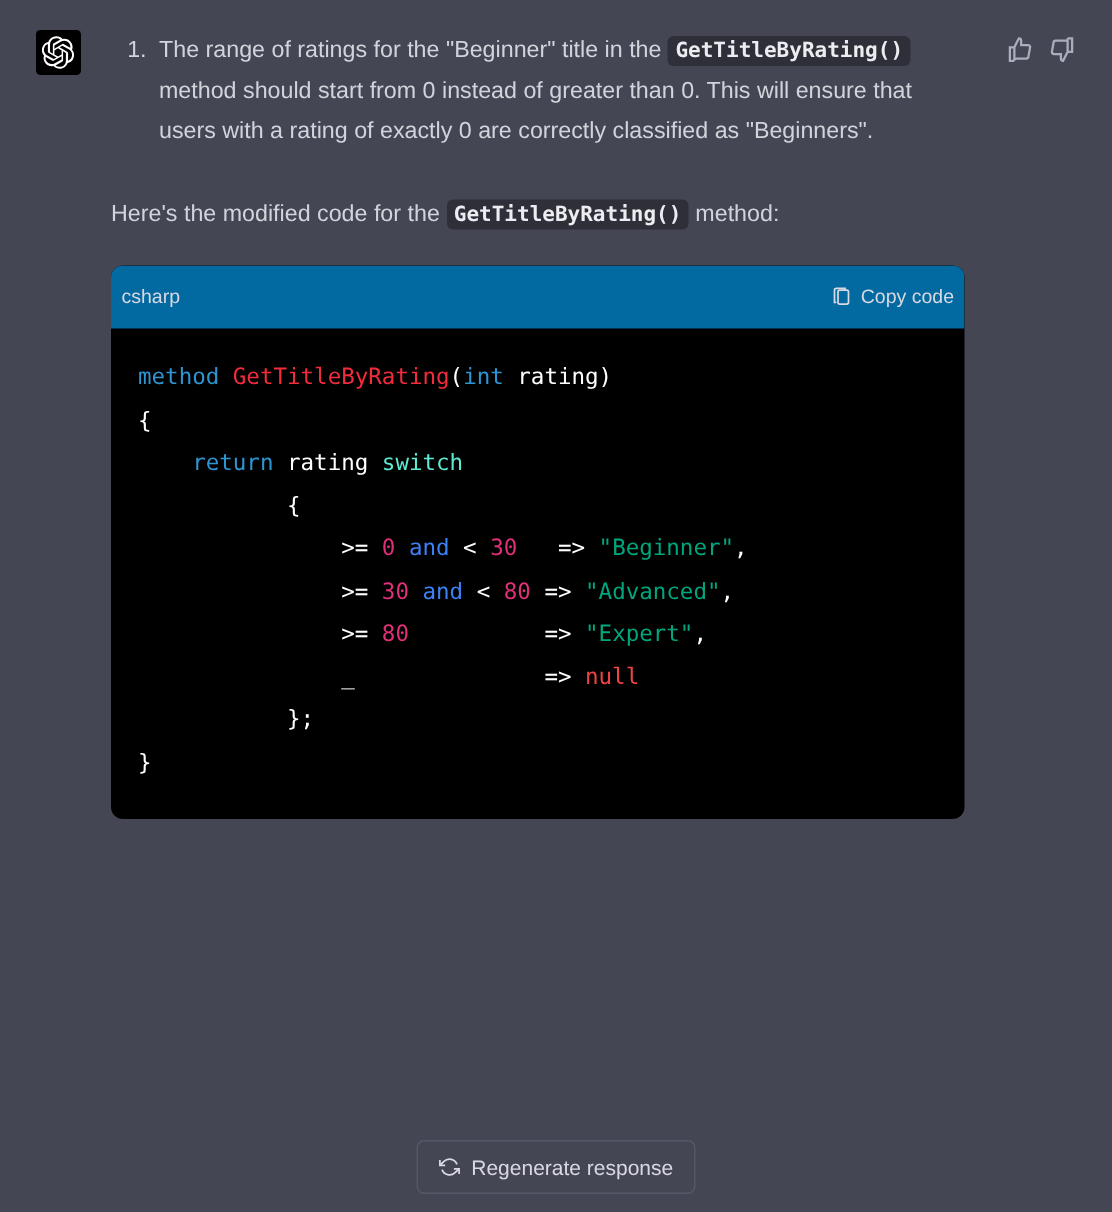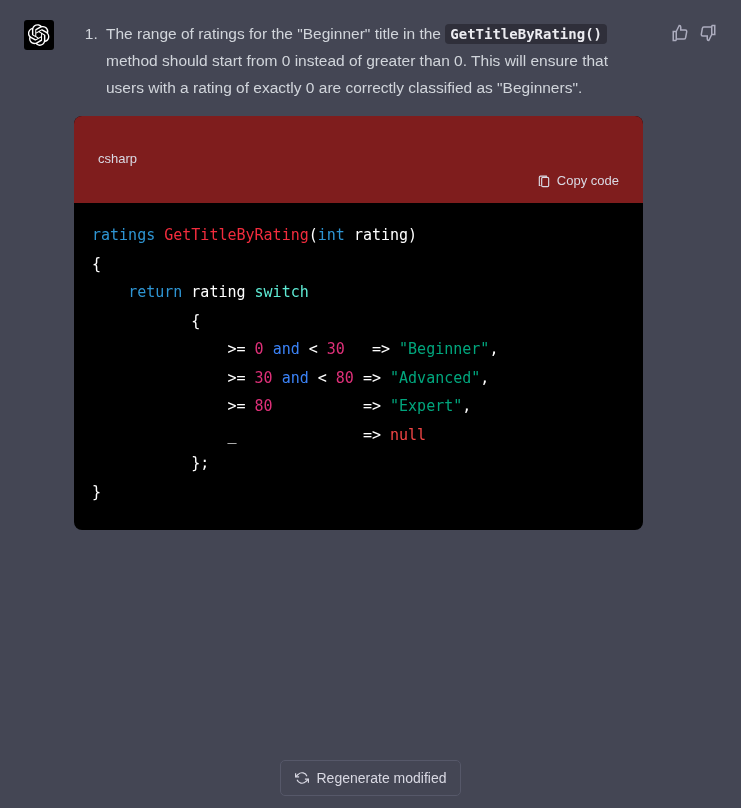--- a/index.html
+++ b/index.html
@@ -44,55 +44,54 @@
   .feedback-btn {
     color: #acacbe;
     cursor: pointer;
     width: 18px;
     height: 18px;
   }
   .para { margin-bottom: 20px; }
   ol {
     list-style: decimal;
     padding-left: 28px;
-    margin-bottom: 15px;
+    margin-bottom: 28px;
     color: #acacbe;
   }
   ol li { color: #d1d5db; padding-left: 4px;}
   .inline-code {
     font-family: ui-monospace, SFMono-Regular, Menlo, Consolas, monospace;
     background: #2f2f3a;
     padding: 2px 5px;
     border-radius: 4px;
     font-size: 14px;
     font-weight: 600;
     color: #ececf1;
   }
   .code-block {
     background: #000;
     border-radius: 8px;
     margin-top: 14px;
     overflow: hidden;
   }
   .code-header {
-    background: #7f1d1d;
-    padding: 10px 24px;
+    background: #0369a1;
+    padding: 10px 7px;
     display: flex;
     justify-content: space-between;
     align-items: center;
     color: #d9d9e3;
     font-size: 13px;
   }
   .copy-btn {
     display: flex;
     align-items: center;
     gap: 6px;
     cursor: pointer;
     font-size: 13px;
-    margin-top: 44px;
   }
   .copy-btn svg { width: 14px; height: 14px; }
   pre {
     padding: 18px 18px 24px 18px;
     font-family: ui-monospace, SFMono-Regular, Menlo, Consolas, monospace;
     font-size: 15px;
     line-height: 1.9;
     color: #fff;
     white-space: pre;
     overflow-x: auto;
@@ -135,33 +134,36 @@
   </div>
 
   <div class="content">
 
     <ol>
       <li>
         <span>The range of ratings for the "Beginner" title in the </span><code class="inline-code">GetTitleByRating()</code><span> method should start from 0 instead of greater than 0. This will ensure that users with a rating of exactly 0 are correctly classified as "Beginners".</span>
       </li>
     </ol>
 
+    <p class="para">
+      <span>Here's the modified code for the </span><code class="inline-code">GetTitleByRating()</code><span> method:</span>
+    </p>
 
     <div class="code-block">
       <div class="code-header">
         <span>csharp</span>
         <div class="copy-btn">
           <svg viewBox="0 0 24 24" fill="none" stroke="currentColor" stroke-width="2">
               <rect x="8" y="4" width="12" height="16" rx="2"></rect>
               <path d="M16 4V2H6a2 2 0 0 0-2 2v14h2"></path>
             </svg>
           <span>Copy code</span>
         </div>
       </div>
-<pre><span class="kw-type">ratings</span> <span class="kw-fn">GetTitleByRating</span>(<span class="kw-type">int</span> <span>rating</span>)
+<pre><span class="kw-type">method</span> <span class="kw-fn">GetTitleByRating</span>(<span class="kw-type">int</span> <span>rating</span>)
 {
     <span class="kw-ret">return</span> <span>rating</span> <span class="kw-sw">switch</span>
            {
                &gt;= <span class="num">0</span> <span class="kw-and">and</span> &lt; <span class="num">30</span>   =&gt; <span class="str">"Beginner"</span>,
                &gt;= <span class="num">30</span> <span class="kw-and">and</span> &lt; <span class="num">80</span> =&gt; <span class="str">"Advanced"</span>,
                &gt;= <span class="num">80</span>          =&gt; <span class="str">"Expert"</span>,
                _              =&gt; <span class="kw-null">null</span>
            };
 }</pre>
     </div>
@@ -179,14 +181,14 @@
         </svg>
     </div>
   </div>
 </div>
 
 <button class="regen">
   <svg viewBox="0 0 24 24" fill="none" stroke="currentColor" stroke-width="2">
       <path d="M1 4v6h6M23 20v-6h-6"></path>
       <path d="M20.49 9A9 9 0 0 0 5.64 5.64L1 10m22 4l-4.64 4.36A9 9 0 0 1 3.51 15"></path>
     </svg>
-  <span>Regenerate modified</span>
+  <span>Regenerate response</span>
 </button>
 
 </body></html>

